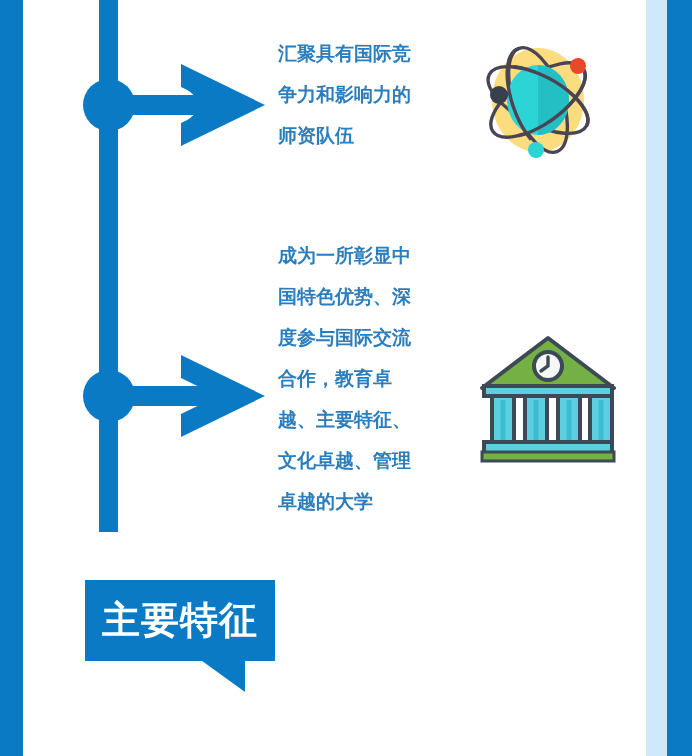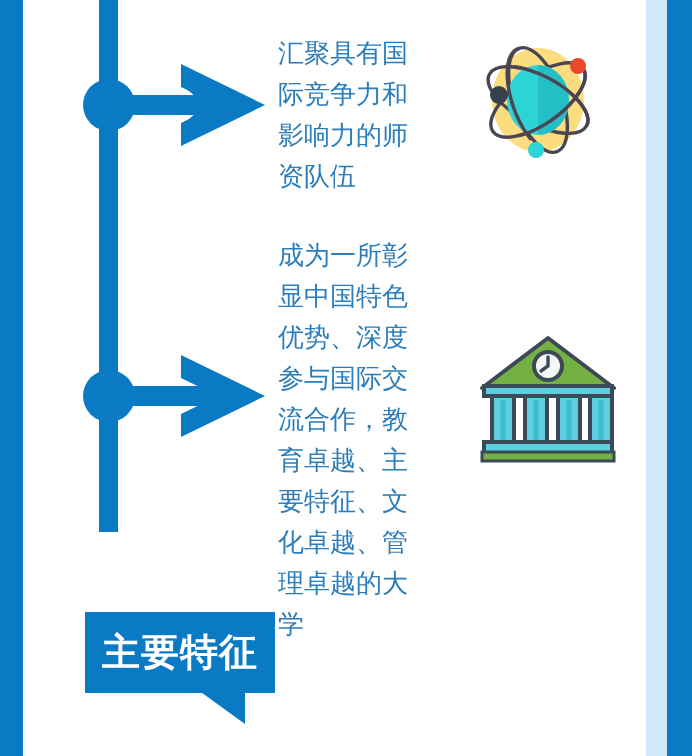--- a/index.html
+++ b/index.html
@@ -48,23 +48,23 @@
     position: absolute;
     width: 185px;
     height: 96px;
   }
   .arrow-marker svg { display:block; }
 
   
   .vision-text {
     position: absolute;
     color: #2b7dbb;
-    font-size: 26px;
+    font-size: 19px;
     line-height: 41px;
-    font-weight: 400;
+    font-weight: 700;
     letter-spacing: 0px;
     width: 150px;
     word-break: break-all;
     font-family: "DejaVu Sans", "Liberation Sans", sans-serif;
   }
   #vision-text-1 { left: 278px; top: 33px; }
   #vision-text-2 { left: 278px; top: 235px; }
 
   
   .icon-atom {
@@ -75,21 +75,21 @@
   .icon-building {
     position: absolute;
     left: 478px; top: 330px;
     width: 140px; height: 140px;
   }
   .icon-atom svg, .icon-building svg { display: block; }
 
   
   .callout {
     position: absolute;
-    left: 85px; top: 612px;
+    left: 85px; top: 580px;
     width: 201px; height: 110px;
   }
   .callout-box {
     position: absolute;
     left: 0; top: 0;
     width: 190px; height: 80px;
     background: #0b7ac4;
   }
   .callout-label {
     position: absolute;

